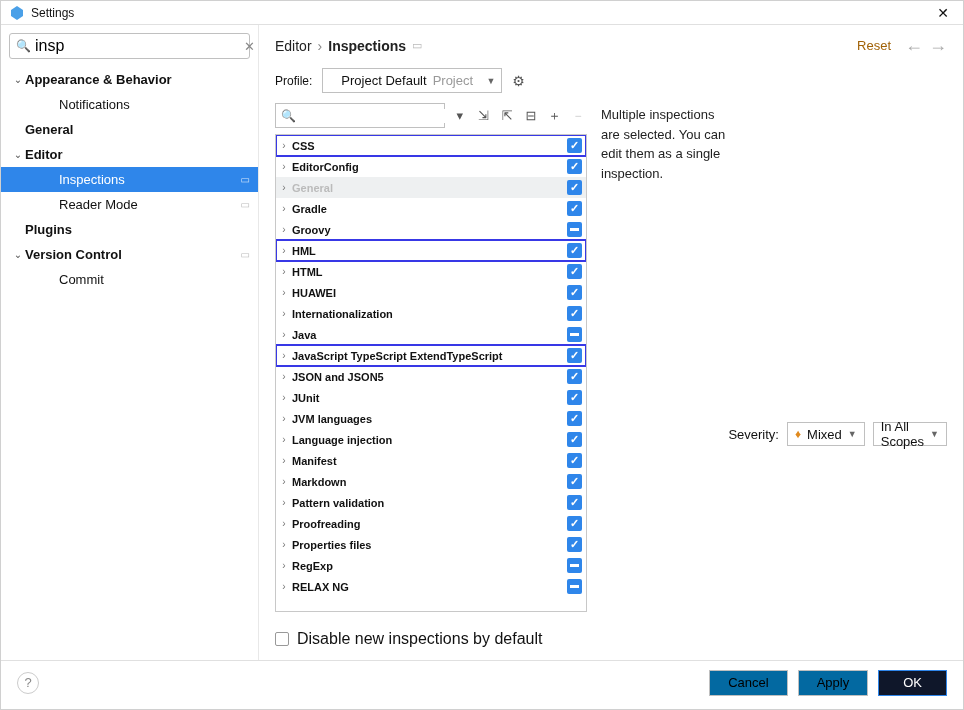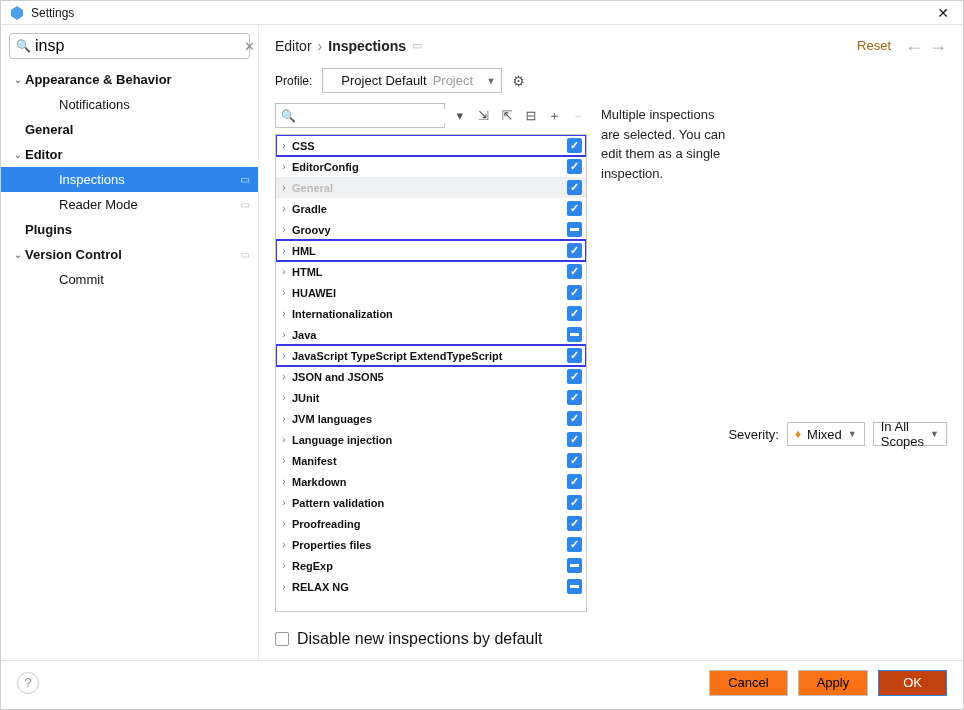--- a/index.html
+++ b/index.html
@@ -80,22 +80,22 @@
 .sevrow .dd .caret { color: #666; font-size: 9px; }
 .flame { color: #e08a1e; font-size: 12px; }
 
 .disable-row { display: flex; align-items: center; gap: 8px; padding: 10px 16px 12px 16px; }
 .disable-row .box { width: 14px; height: 14px; border: 1px solid #999; border-radius: 2px; }
 .disable-row .dlabel { font-size: 16px; }
 
 .footer { height: 44px; border-top: 1px solid #e0e0e0; display: flex; align-items: center; padding: 0 16px; }
 .footer .help { width: 22px; height: 22px; border: 1px solid #ccc; border-radius: 50%; display: flex; align-items: center; justify-content: center; color: #888; cursor: pointer; }
 .footer .spacer { flex: 1; }
-.footer button { height: 26px; padding: 0 18px; margin-left: 10px; border: 1px solid #bfbfbf; background: #f97316; cursor: pointer; font-size: 13px; }
-.footer button.primary { background: #c2410c; color: #fff; border-color: #2f86ea; padding: 0 24px; }
+.footer button { height: 26px; padding: 0 18px; margin-left: 10px; border: 1px solid #bfbfbf; background: #0369a1; cursor: pointer; font-size: 13px; }
+.footer button.primary { background: #0f172a; color: #fff; border-color: #2f86ea; padding: 0 24px; }
 </style>
 </head>
 <body>
 
 <div class="titlebar">
   <svg class="logo" viewBox="0 0 16 16">
       <path fill="#4aa0e8" d="M8 1l6 4v6l-6 4-6-4V5z"></path>
     </svg>
   <div class="title">Settings</div>
   <div class="close">✕</div>

